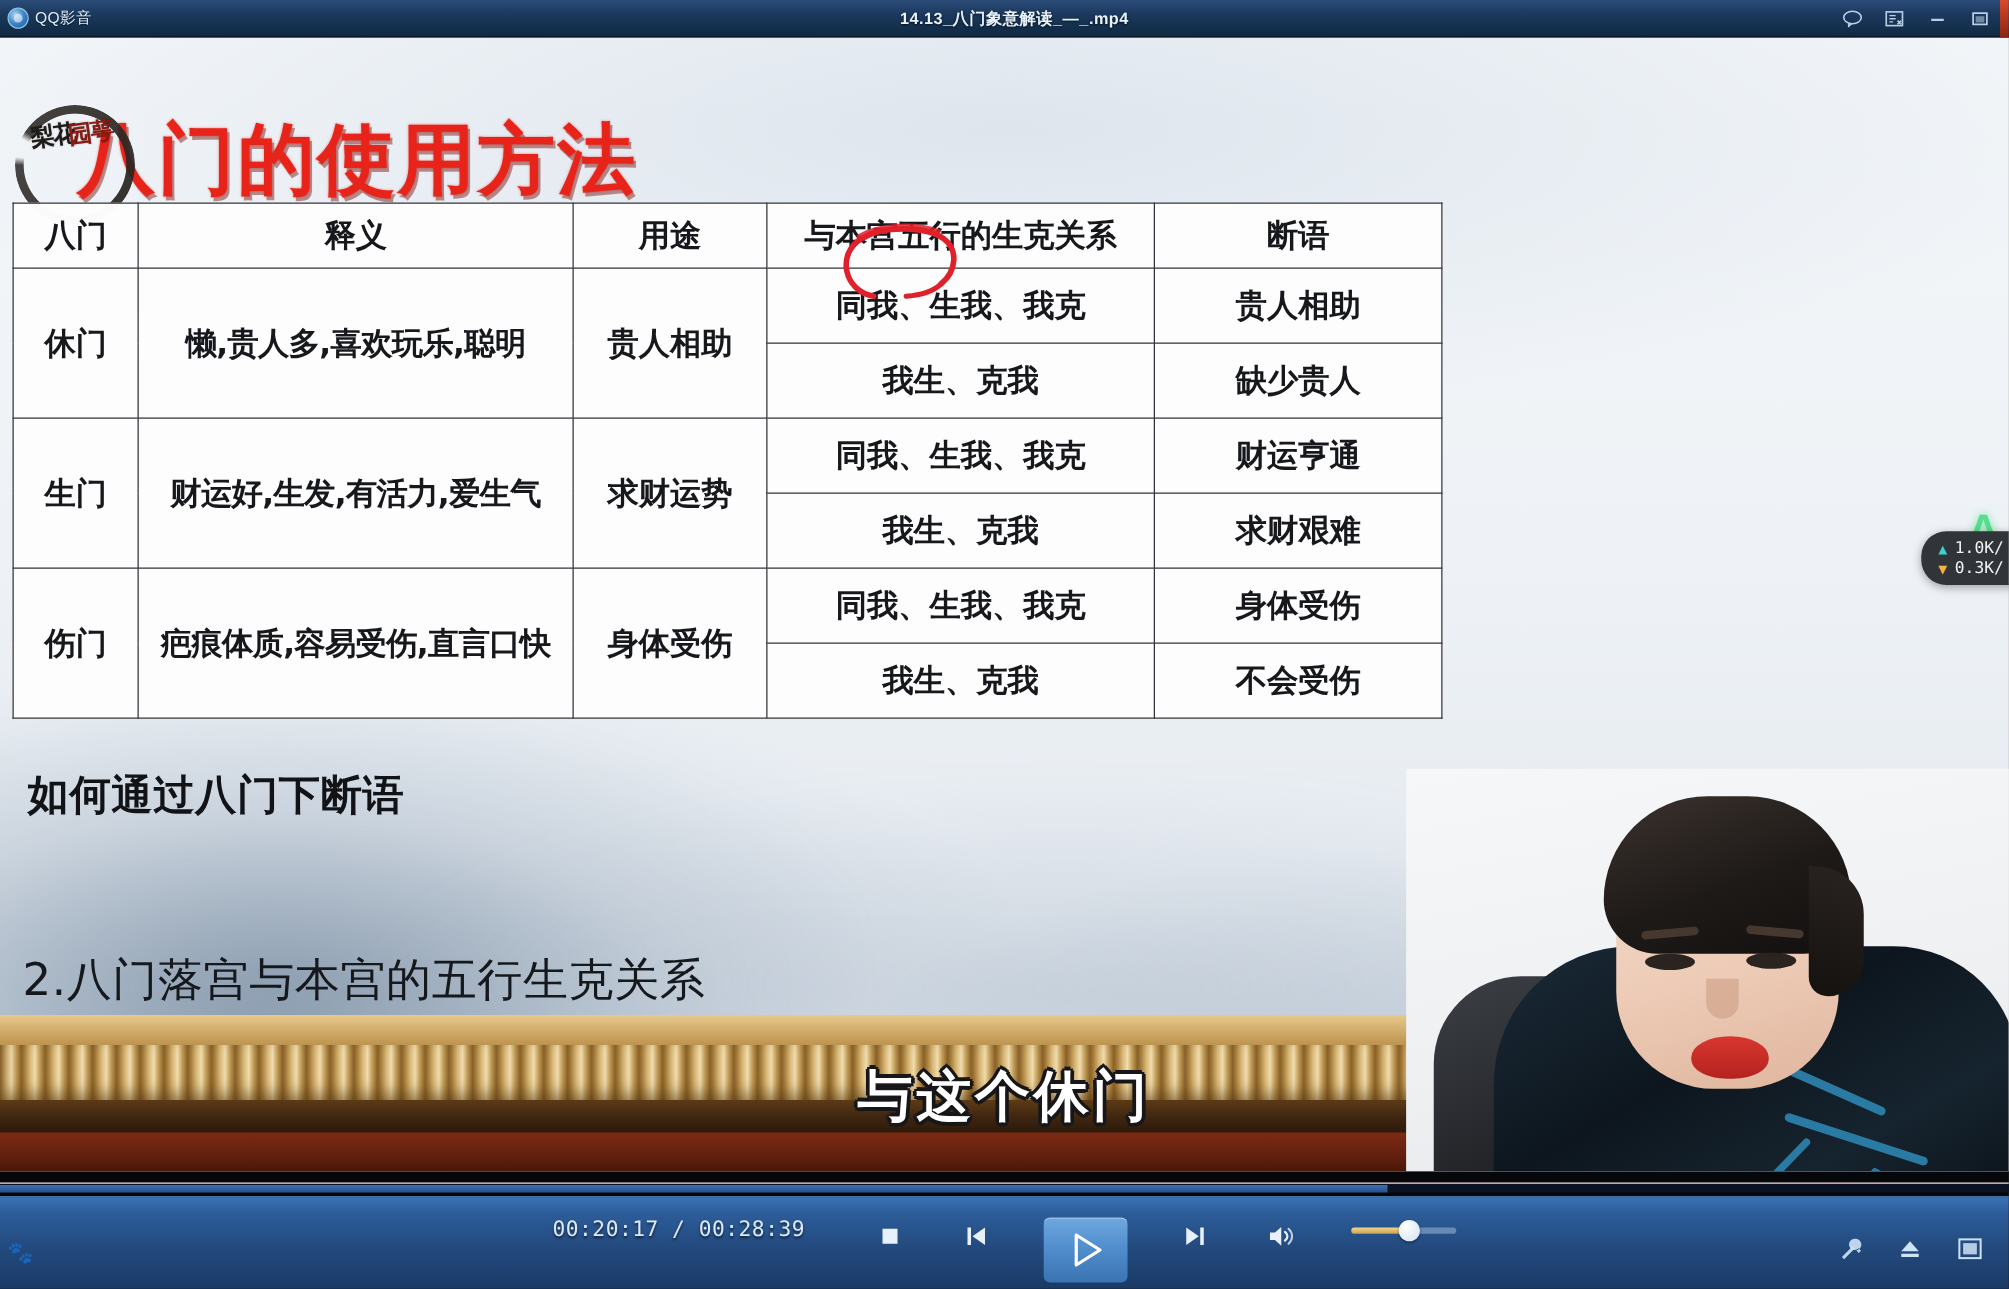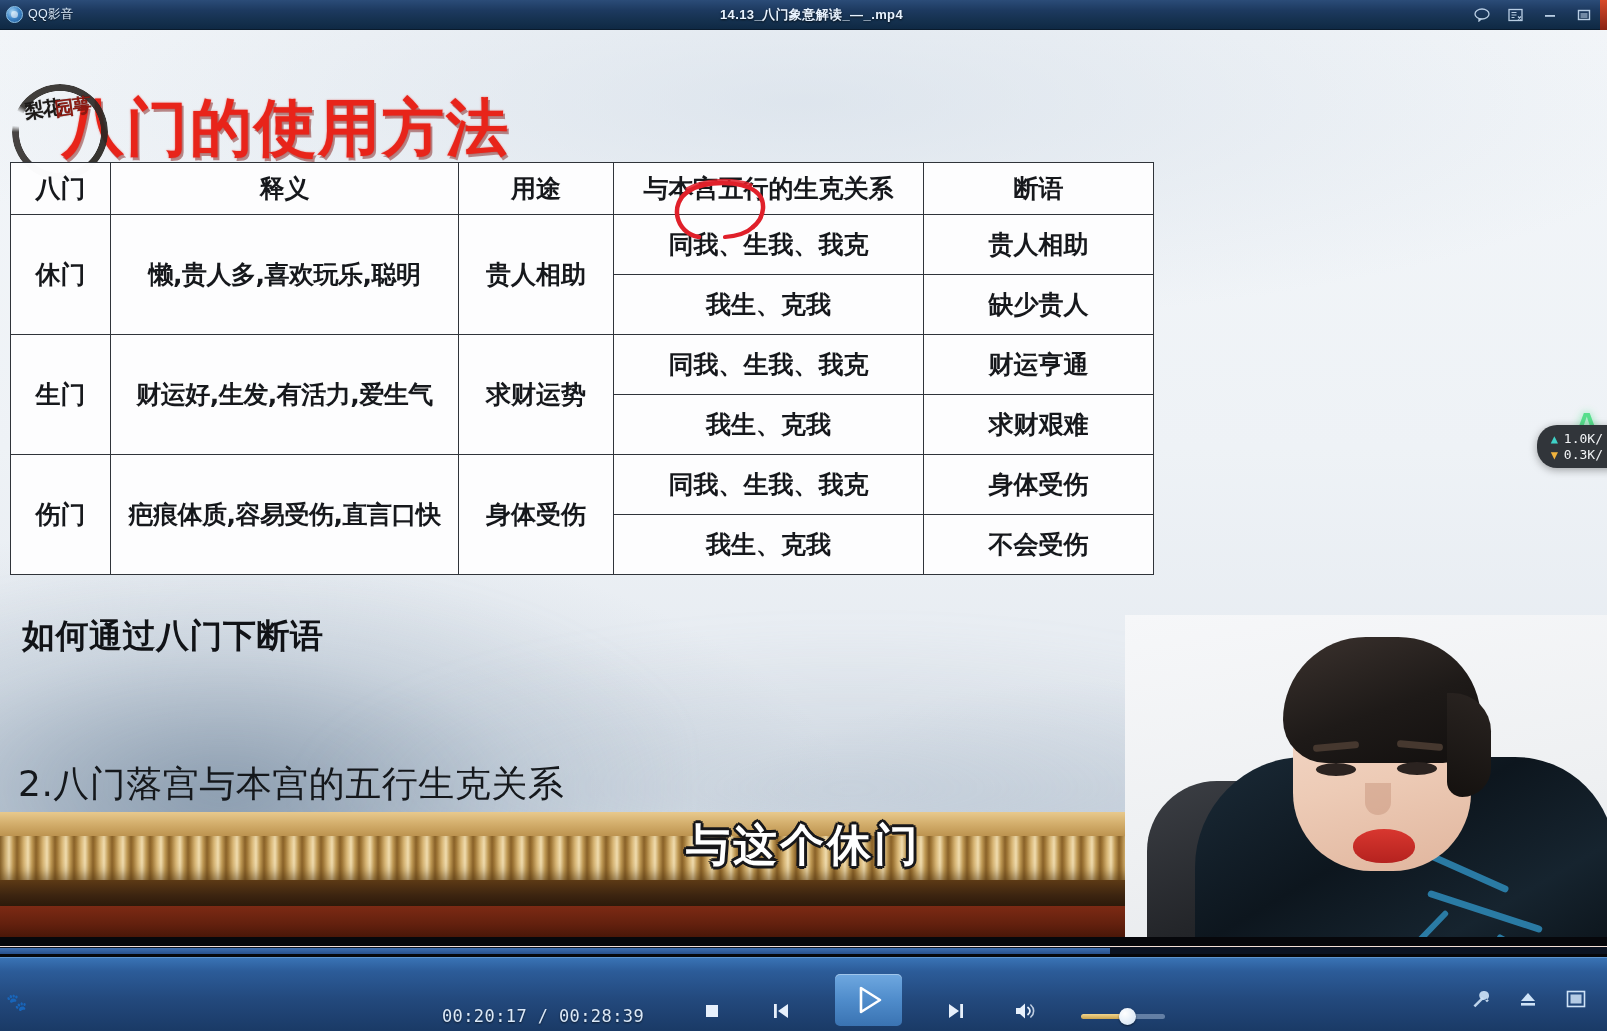--- a/index.html
+++ b/index.html
@@ -260,21 +260,21 @@
     color: #15181c;
     letter-spacing: .5px;
   }
   .bullet.b1 { top: 655px; }
   .bullet.b2 { top: 730px; }
 
   
   .subtitle {
     position: absolute;
     left: 0; right: 0;
-    top: 786px;
+    top: 818px;
     text-align: center;
     font-family: "DejaVu Sans", "Liberation Sans", sans-serif;
     font-size: 44px;
     font-weight: bold;
     color: #ffffff;
     letter-spacing: 3px;
     text-shadow:
       -2px -2px 0 #17171a, 2px -2px 0 #17171a,
       -2px  2px 0 #17171a, 2px  2px 0 #17171a,
        0   -3px 0 #17171a, 0    3px 0 #17171a,
@@ -451,21 +451,21 @@
     position: absolute;
     left: 6px; top: 34px;
     color: #b8d4ee;
     font-size: 17px;
     opacity: .85;
   }
   .ctr-center {
     position: absolute;
     left: 0; right: 0; top: 16px;
     display: flex;
-    align-items: flex-end;
+    align-items: flex-start;
     justify-content: center;
     gap: 39px;
   }
   .time {
     color: #dbe9f8;
     font-family: "DejaVu Sans Mono", "Liberation Mono", monospace;
     font-size: 17px;
     letter-spacing: .4px;
     margin-right: 14px;
     text-shadow: 0 1px 2px rgba(0,0,0,.6);

